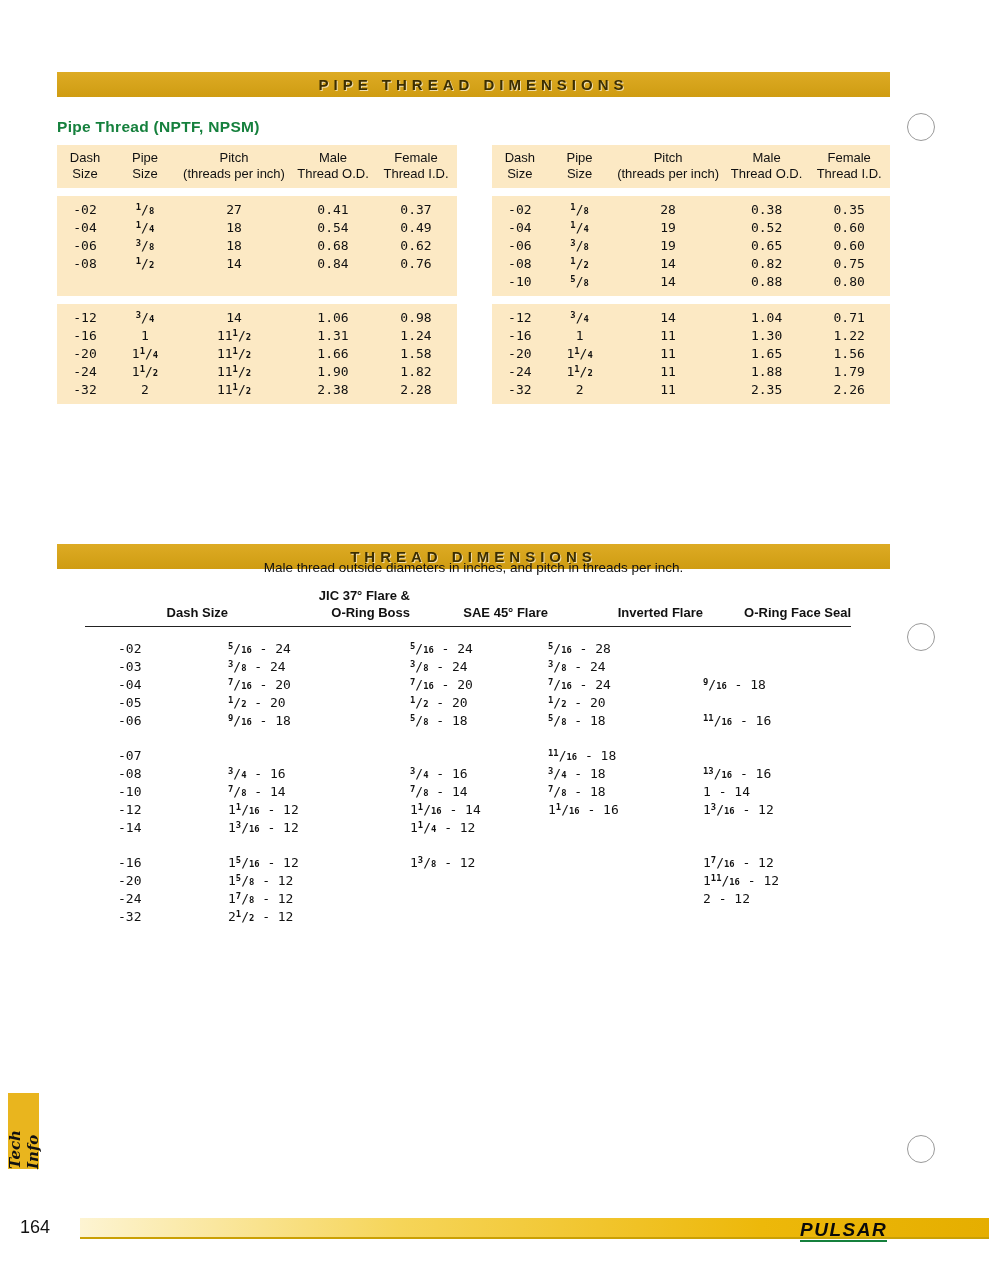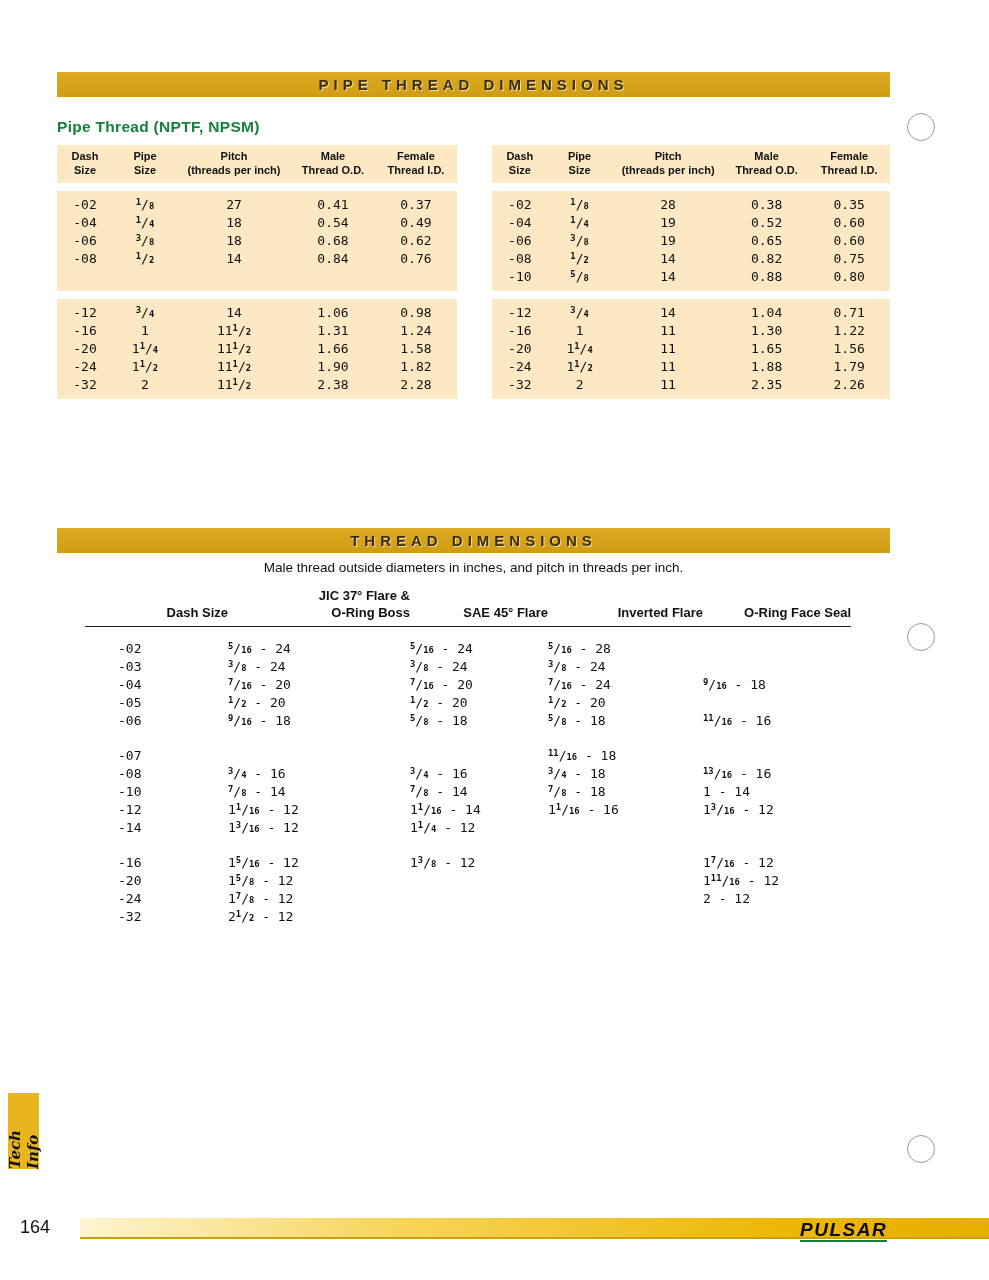--- a/index.html
+++ b/index.html
@@ -14,21 +14,21 @@
     text-shadow:1px 1px 0 rgba(255,255,255,.65); }
 
   
   .tbl-title { position:absolute; font-weight:bold; font-size:15.5px; color:#15803d; text-align:left; letter-spacing:.3px; }
 
   
   .pipe-table { position:absolute; width:400px; }
   .band { background:#fce9c4; padding:5px 0; margin-bottom:8px; }
   .pipe-table .thead, .pipe-table .trow { display:grid; grid-template-columns:14% 16% 28.5% 21% 20.5%; }
   .pipe-table .cell { text-align:center; }
-  .pipe-table .th { font-weight:bold; font-size:11px; line-height:1.25; color:#111; align-self:end; }
+  .pipe-table .th { font-weight:normal; font-size:13px; line-height:1.25; color:#111; align-self:end; }
   .pipe-table .td { font-family:"DejaVu Sans Mono", monospace; font-size:13px; height:18px; line-height:18px; color:#111; }
 
   
   .thread-table { position:absolute; left:85px; top:588px; width:766px; }
   .thread-table .thead { display:grid; grid-template-columns:143px 182px 138px 155px 148px;
     border-bottom:1.5px solid #222; padding-bottom:4px; align-items:end; }
   .thread-table .th { font-weight:bold; font-size:13px; line-height:1.3; color:#111; text-align:right; }
   .thread-table .group { margin-top:13px; margin-bottom:17px; }
   .thread-table .trow { display:grid; grid-template-columns:143px 182px 138px 155px 148px; }
   .thread-table .td { font-family:"DejaVu Sans Mono", monospace; font-size:13px; height:18px; line-height:18px; text-align:left; color:#111; }
@@ -235,21 +235,21 @@
         <div class="trow">
           <div class="cell td">-32</div>
           <div class="cell td">2</div>
           <div class="cell td">11</div>
           <div class="cell td">2.35</div>
           <div class="cell td">2.26</div>
         </div>
       </div>
   </div>
 
-  <div class="banner" style="top:528px;">
+  <div class="banner" style="top:544px;">
     <span>THREAD DIMENSIONS</span>
   </div>
 
   <div class="subtitle" style="top:560px;">Male thread outside diameters in inches, and pitch in threads per inch.</div>
 
   <div class="thread-table">
     <div class="thead">
         <div class="cell th">Dash Size</div>
         <div class="cell th">JIC 37° Flare &amp;<br>O-Ring Boss</div>
         <div class="cell th">SAE 45° Flare</div>

